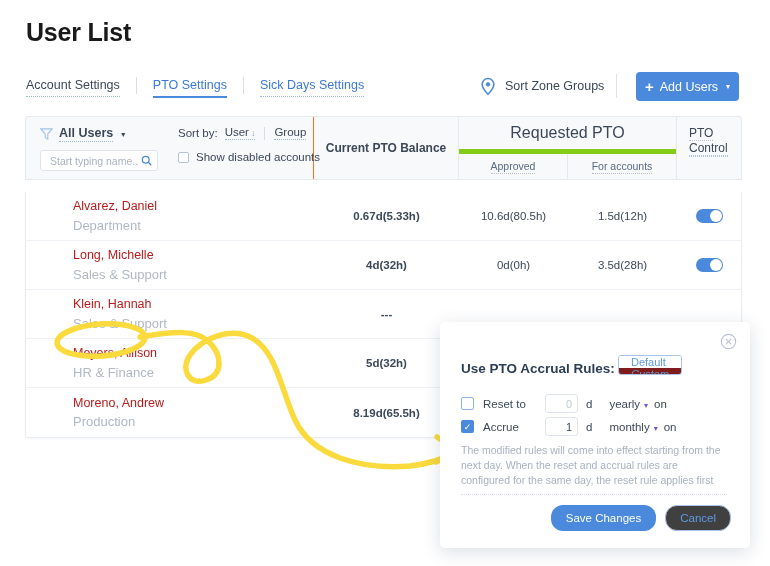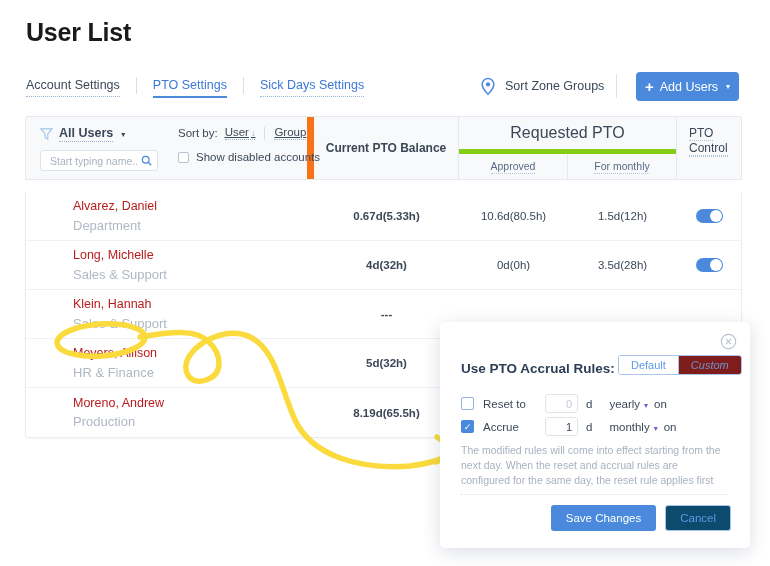--- a/index.html
+++ b/index.html
@@ -48,21 +48,21 @@
   }
   .plus-ico{ font-size:15px; line-height:1; font-weight:bold; }
   .caret-wh{ font-size:8px; margin-left:2px; }
 
   
   .table-head{
     position:absolute; left:25px; top:116px; width:717px; height:64px;
     background:#f7f9fb; border:1px solid #e4e9f0; border-radius:3px 3px 0 0;
     display:flex;
   }
-  .th-filter{ width:288px; border-right:7px solid #f97316; padding:9px 14px 0 14px; }
+  .th-filter{ width:288px; border-right:1px solid #f97316; padding:9px 14px 0 14px; }
   .filter-row{ display:flex; align-items:center; gap:6px; }
   .funnel{ width:13px; height:14px; display:block; }
   .all-users{
     font-size:12.5px; font-weight:bold; color:#3c4858;
     border-bottom:1px dotted #9bb7d4; padding-bottom:1px;
   }
   .caret-dk{ font-size:8px; color:#3c4858; margin-left:2px; }
   .search-box{
     margin-top:8px; width:118px; height:21px;
     background:#fff; border:1px solid #dfe4ec; border-radius:3px;
@@ -71,21 +71,21 @@
   .search-box input{
     flex:1; border:none; outline:none; background:transparent;
     font-size:10.5px; color:#3c4858; font-family:"Liberation Sans", sans-serif;
     width:100%;
   }
   .search-box input::placeholder{ color:#a9b3c1; }
   .mag{ width:11px; height:11px; flex:0 0 auto; }
   .sort-wrap{ position:absolute; left:178px; top:126px; }
   .sort-row{ display:flex; align-items:center; font-size:11.5px; color:#3c4858; }
   .sort-label{ margin-right:7px; }
-  .sort-opt{ border-bottom:1px dotted #9bb7d4; padding-bottom:1px;text-decoration:underline; }
+  .sort-opt{ border-bottom:1px dotted #9bb7d4; padding-bottom:1px; }
   .sort-div{ width:1px; height:13px; background:#d9dee6; margin:0 9px; }
   .arrow-dn{ font-size:9px; color:#8fa3bd; margin-left:2px; }
   .disabled-row{ display:flex; align-items:center; gap:7px; margin-top:11px; }
   .chk-empty{
     width:11px; height:11px; border:1px solid #b7c3d4; border-radius:2px; background:#fff;
   }
   .disabled-txt{ font-size:11.5px; color:#3c4858; }
 
   .th-col{
     display:flex; align-items:center; justify-content:center;
@@ -144,21 +144,21 @@
   }
   .modal-close{
     position:absolute; right:13px; top:11px; width:17px; height:17px; cursor:pointer;
   }
   .modal-title{
     position:absolute; left:21px; top:39px;
     font-size:13.5px; font-weight:bold; color:#2c3e56;
   }
   .seg{
     position:absolute; left:178px; top:33px; display:flex;
-    border:1px solid #a9c4e8; border-radius:3px; overflow:hidden; height:20px;
+    border:1px solid #a9c4e8; border-radius:3px; overflow:hidden; height:20px;flex-direction:column;
   }
   .seg-btn{
     font-size:11px; color:#5d9ae5; background:#fff;
     padding:0 12px; display:flex; align-items:center; cursor:pointer;
     font-family:"Liberation Sans", sans-serif; border:none;
   }
   .seg-btn.active{ background:#7f1d1d; color:#6a93c8;font-style:italic; }
   .seg-div{ width:1px; background:#a9c4e8; }
 
   .rule-row{ position:absolute; display:flex; align-items:center; left:21px; }
@@ -185,25 +185,25 @@
   .modal-note{
     position:absolute; left:21px; top:121px; width:266px;
     font-size:10.5px; line-height:1.45; color:#a8b2c0;
   }
   .modal-divider{
     position:absolute; left:21px; top:172px; width:266px;
     border-top:1px dotted #dbe1ea;
   }
   .modal-actions{ position:absolute; right:19px; bottom:17px; display:flex; gap:9px; }
   .btn{
-    height:26px; border-radius:3px; font-size:11.5px; cursor:pointer;
+    height:26px; border-radius:12px; font-size:11.5px; cursor:pointer;
     font-family:"Liberation Sans", sans-serif; display:flex; align-items:center; justify-content:center;
   }
   .btn-save{ background:#4a89dc; color:#fff; border:none; padding:0 15px; }
-  .btn-cancel{ background:#0c4a6e; color:#5d9ae5; border:1px solid #a9c4e8; padding:0 14px; }
+  .btn-cancel{ background:#404040; color:#5d9ae5; border:1px solid #a9c4e8; padding:0 14px; }
 </style>
 </head>
 <body>
 
 <div class="page-title">User List</div>
 
 <div class="tabs">
   <div class="tab tab-plain tab-underline-dotted">Account Settings</div>
   <div class="tab-sep"></div>
   <div class="tab tab-link tab-underline-solid">PTO Settings</div>
@@ -249,21 +249,21 @@
     </div>
   </div>
   <div class="th-col th-bal">Current PTO Balance</div>
   <div class="th-req">
     <div class="th-req-top">Requested PTO</div>
     <div class="th-req-bot">
       <div class="th-sub">
           <span>Approved</span>
         </div>
       <div class="th-sub">
-          <span>For monthly</span>
+          <span>For accounts</span>
         </div>
     </div>
   </div>
   <div class="th-ctl">
     <span><span>PTO</span><br><span>Control</span></span>
   </div>
 </div>
 
 <div class="sort-wrap">
   <div class="sort-row">

